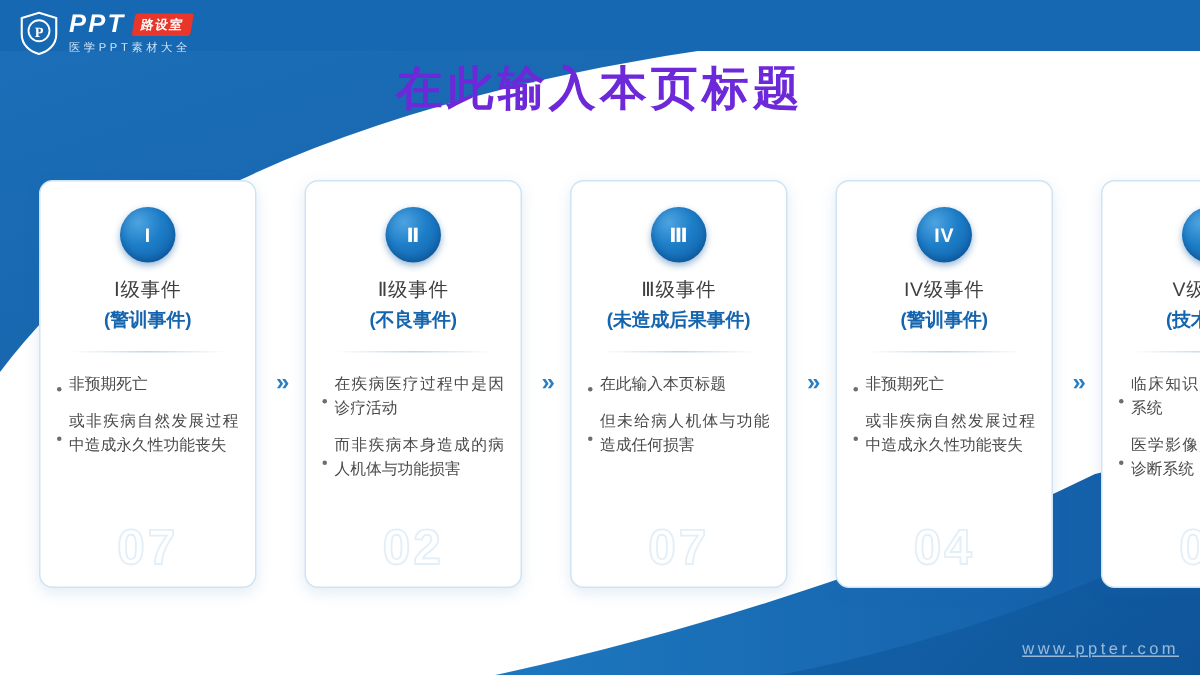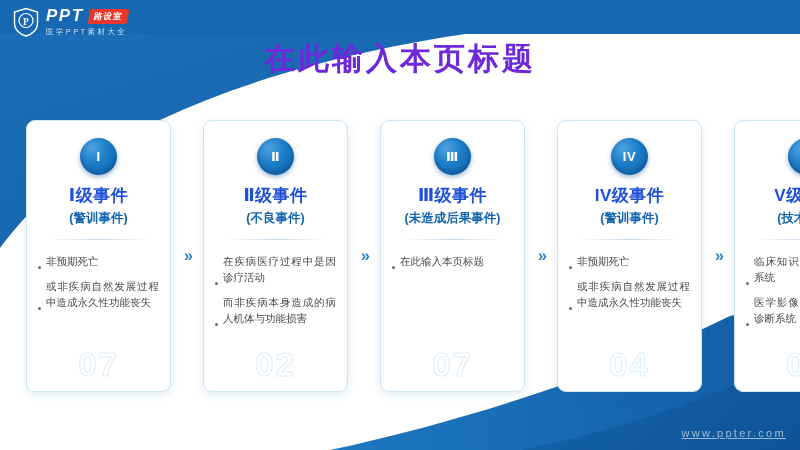--- a/index.html
+++ b/index.html
@@ -77,43 +77,43 @@
   .badge {
     width: 37px; height: 37px; border-radius: 50%;
     background: radial-gradient(circle at 33% 28%, #4ea3e0 0%, #1d7ec8 42%, #0d5ca3 100%);
     box-shadow: 0 2px 5px rgba(20,90,160,0.45), inset 0 -2px 5px rgba(0,40,90,0.30);
     display: flex; align-items: center; justify-content: center;
     color: #ffffff; font-size: 13px; font-weight: bold;
     letter-spacing: 0.5px; flex: 0 0 auto;
   }
   .card-title {
     margin-top: 9px;
-    font-size: 17px; font-weight: bold;
-    color: #1d4ed8; letter-spacing: 0.5px;
+    font-size: 13px; font-weight: normal;
+    color: #404040; letter-spacing: 0.5px;
     text-align: center; white-space: nowrap;
   }
   .card-sub {
     margin-top: 3px;
     font-size: 12.5px; font-weight: bold;
     color: #1565ae; text-align: center;
     white-space: nowrap;
   }
   .divider {
     margin-top: 12px;
     width: 104px; height: 1px;
     background: linear-gradient(90deg, rgba(190,212,230,0) 0%, #c3d7e7 50%, rgba(190,212,230,0) 100%);
     flex: 0 0 auto;
   }
   .bullets {
     margin-top: 13px;
     width: 100%;
     display: flex; flex-direction: column; gap: 9px;
   }
   .bullet {
-    display: flex; align-items: flex-end; gap: 5px;
+    display: flex; align-items: center; gap: 5px;
     font-size: 10.5px; line-height: 16px;
     color: #4a4a4a;
     text-align: justify;
   }
   .bullet-dot {
     flex: 0 0 auto; width: 3px; height: 3px;
     border-radius: 50%; background: #6d6d6d;
     margin-top: 6px;
   }
   .bullet-text { flex: 1 1 auto; }
@@ -241,20 +241,24 @@
       <div class="card">
         <div class="badge">Ⅲ</div>
         <div class="card-title">Ⅲ级事件</div>
         <div class="card-sub">(未造成后果事件)</div>
         <div class="divider"></div>
         <div class="bullets">
           <div class="bullet">
             <span class="bullet-dot"></span>
             <span class="bullet-text">在此输入本页标题</span>
           </div>
+          <div class="bullet">
+            <span class="bullet-dot"></span>
+            <span class="bullet-text">但未给病人机体与功能造成任何损害</span>
+          </div>
         </div>
         <div class="card-num">07</div>
       </div>
       <div class="chevron">»</div>
     </div>
 
     <div class="card-wrap">
       <div class="card">
         <div class="badge">IV</div>
         <div class="card-title">IV级事件</div>

